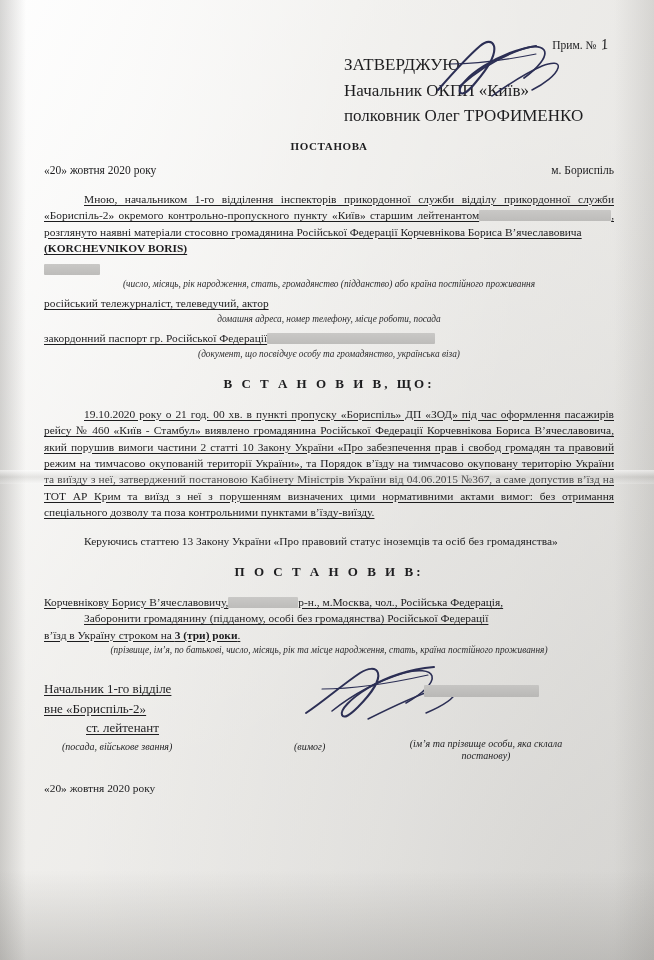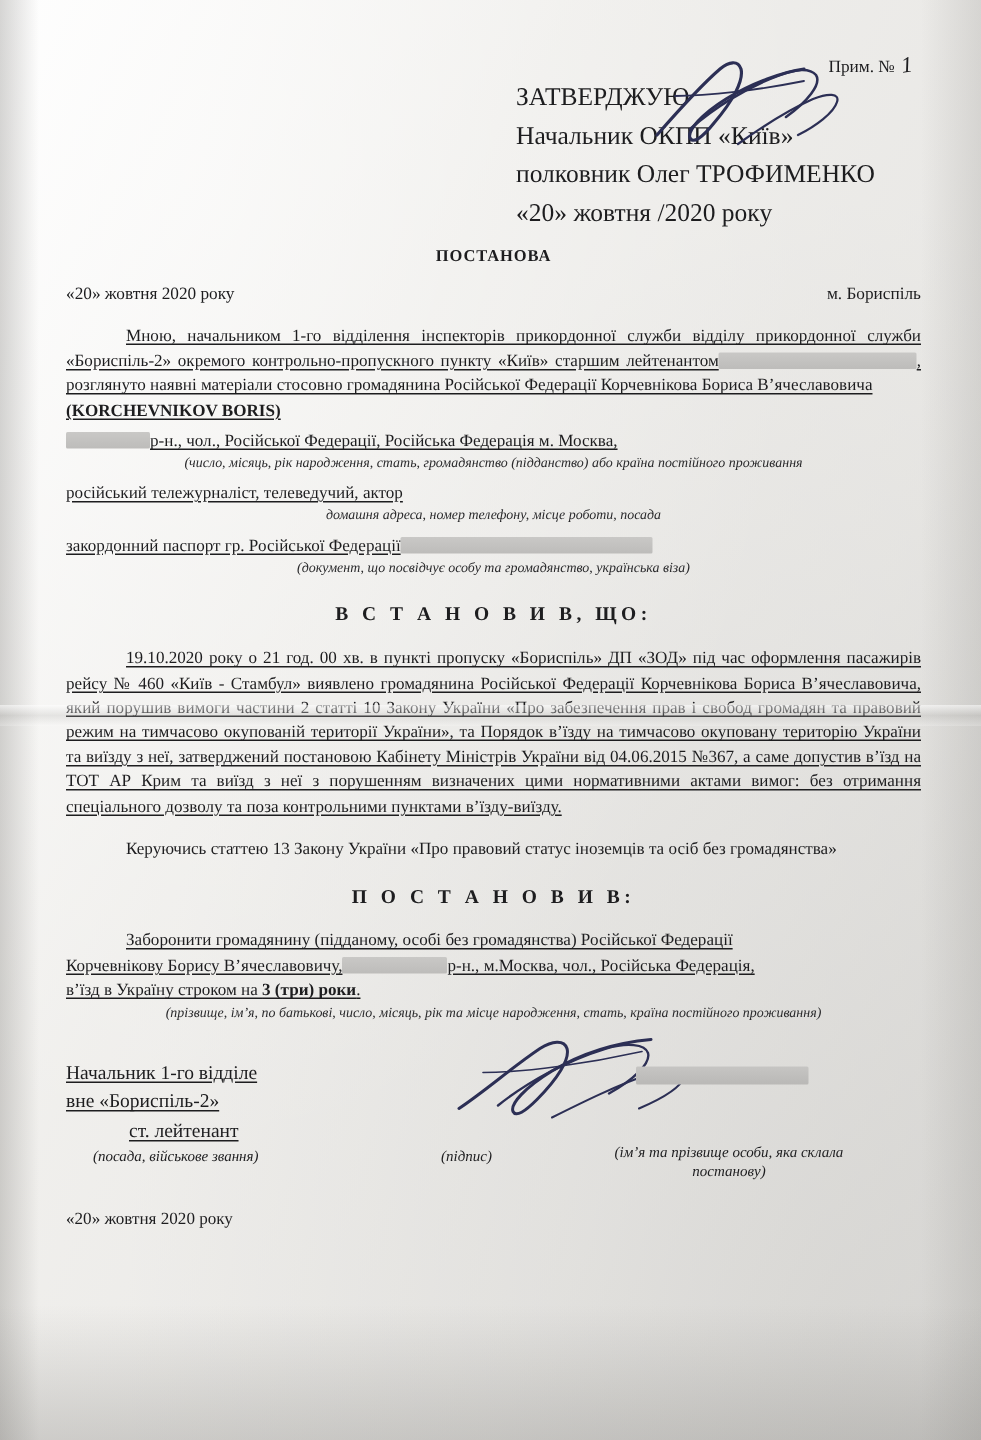--- a/index.html
+++ b/index.html
@@ -220,42 +220,41 @@
     <div class="approve">
       <svg class="sig-approve" viewBox="0 0 150 70" fill="none" xmlns="http://www.w3.org/2000/svg">
         <path d="M6 56 C20 40, 34 24, 48 12 C54 7, 60 6, 62 12 C64 20, 56 34, 44 48 C36 58, 30 62, 28 58 C26 53, 36 42, 52 32 C70 21, 90 14, 104 12" stroke="#2c2f55" stroke-width="2.1" stroke-linecap="round"></path>
         <path d="M28 52 C44 38, 66 24, 88 16 C98 12, 108 11, 112 16 C116 22, 106 34, 92 44" stroke="#2c2f55" stroke-width="1.7" stroke-linecap="round"></path>
         <path d="M60 62 C74 52, 92 40, 110 32 C120 28, 128 28, 126 34 C124 41, 112 50, 100 56" stroke="#2c2f55" stroke-width="1.5" stroke-linecap="round"></path>
         <path d="M18 30 C40 30, 74 26, 104 20" stroke="#2c2f55" stroke-width="1.2" stroke-linecap="round"></path>
       </svg>
       <div>ЗАТВЕРДЖУЮ</div>
       <div>Начальник  ОКПП  «Київ»</div>
       <div>полковник  Олег ТРОФИМЕНКО</div>
-      <div>«20» жовтня /2020 року</div>
     </div>
 
     <div class="title-block">
       <div class="doc-title">ПОСТАНОВА</div>
     </div>
 
     <div class="datesline">
       <span>«20» жовтня  2020 року</span>
       <span>м. Бориспіль</span>
     </div>
 
     <div class="para-block">
       <p class="body indent">
         <u class="ul"><span>Мною,  начальником  1-го  відділення  інспекторів  прикордонної  служби  відділу прикордонної служби «Бориспіль-2»  окремого  контрольно-пропускного  пункту «Київ» старшим лейтенантом</span></u><span class="redact" style="width:132px"></span><u class="ul"><span>, розглянуто наявні матеріали стосовно громадянина   Російської   Федерації   Корчевнікова   Бориса   В’ячеславовича</span></u>
       </p>
       <p class="body">
         <u class="ul"><span class="name-latin">(KORCHEVNIKOV BORIS)</span></u>
       </p>
 
       <p class="body" style="margin-top:4px">
-        <span class="redact" style="width:56px"></span><u class="ul"><span>р-н., чол., Російської Федерації, Російська Федерація м. Москва,</span></u>
+        <span class="redact" style="width:56px"></span>
       </p>
       <div class="caption">(число, місяць, рік народження, стать, громадянство (підданство) або країна постійного проживання</div>
 
       <p class="body" style="margin-top:4px">
         <u class="ul"><span>російський тележурналіст, телеведучий, актор</span></u>
       </p>
       <div class="caption">домашня адреса, номер телефону, місце роботи, посада</div>
 
       <p class="body" style="margin-top:4px">
         <u class="ul"><span>закордонний паспорт гр. Російської Федерації</span></u><span class="redact" style="width:168px"></span>
@@ -271,25 +270,25 @@
       </p>
     </div>
 
     <div class="para-block">
       <p class="body indent">Керуючись статтею 13 Закону України «Про правовий статус іноземців та осіб без громадянства»</p>
     </div>
 
     <div class="center-head">П О С Т А Н О В И В:</div>
 
     <div class="para-block">
+      <p class="body">
+        <u class="ul"><span>Корчевнікову Борису В’ячеславовичу,</span></u><span class="redact" style="width:70px"></span><u class="ul"><span>р-н., м.Москва, чол., Російська Федерація,</span></u>
+      </p>
       <p class="body indent">
         <u class="ul"><span>Заборонити   громадянину   (підданому,  особі  без  громадянства)  Російської  Федерації</span></u>
-      </p>
-      <p class="body">
-        <u class="ul"><span>Корчевнікову Борису В’ячеславовичу,</span></u><span class="redact" style="width:70px"></span><u class="ul"><span>р-н., м.Москва, чол., Російська Федерація,</span></u>
       </p>
       <p class="body">
         <u class="ul"><span>в’їзд в Україну строком на </span><b>3 (три) роки</b><span>.</span></u>
       </p>
       <div class="caption">(прізвище, ім’я, по батькові, число, місяць, рік та місце народження, стать, країна постійного проживання)</div>
     </div>
 
     <div class="sign-area">
       <svg class="sig-bottom" viewBox="0 0 180 64" fill="none" xmlns="http://www.w3.org/2000/svg">
         <path d="M4 52 C22 40, 40 24, 58 12 C66 7, 74 6, 76 12 C78 19, 70 32, 56 46 C48 54, 42 58, 40 54 C38 49, 48 38, 66 27 C86 15, 110 8, 132 6" stroke="#2c2f55" stroke-width="2" stroke-linecap="round"></path>
@@ -300,21 +299,21 @@
       <div class="redact-bottom"></div>
 
       <div class="sign-left">
         <div><u class="ul"><span>Начальник 1-го відділе</span></u></div>
         <div><u class="ul"><span>вне  «Бориспіль-2»</span></u></div>
         <div class="sign-rank"><u class="ul"><span>ст. лейтенант</span></u></div>
       </div>
 
       <div class="sign-captions">
         <span class="cap-a">(посада, військове звання)</span>
-        <span class="cap-b">(підпис)</span>
+        <span class="cap-b">(вимог)</span>
         <span class="cap-c">(ім’я та прізвище особи, яка склала постанову)</span>
       </div>
 
       <div class="final-date">«20» жовтня 2020 року</div>
     </div>
 
   </div>
 
   <div class="shade-left"></div>
   <div class="shade-right"></div>

